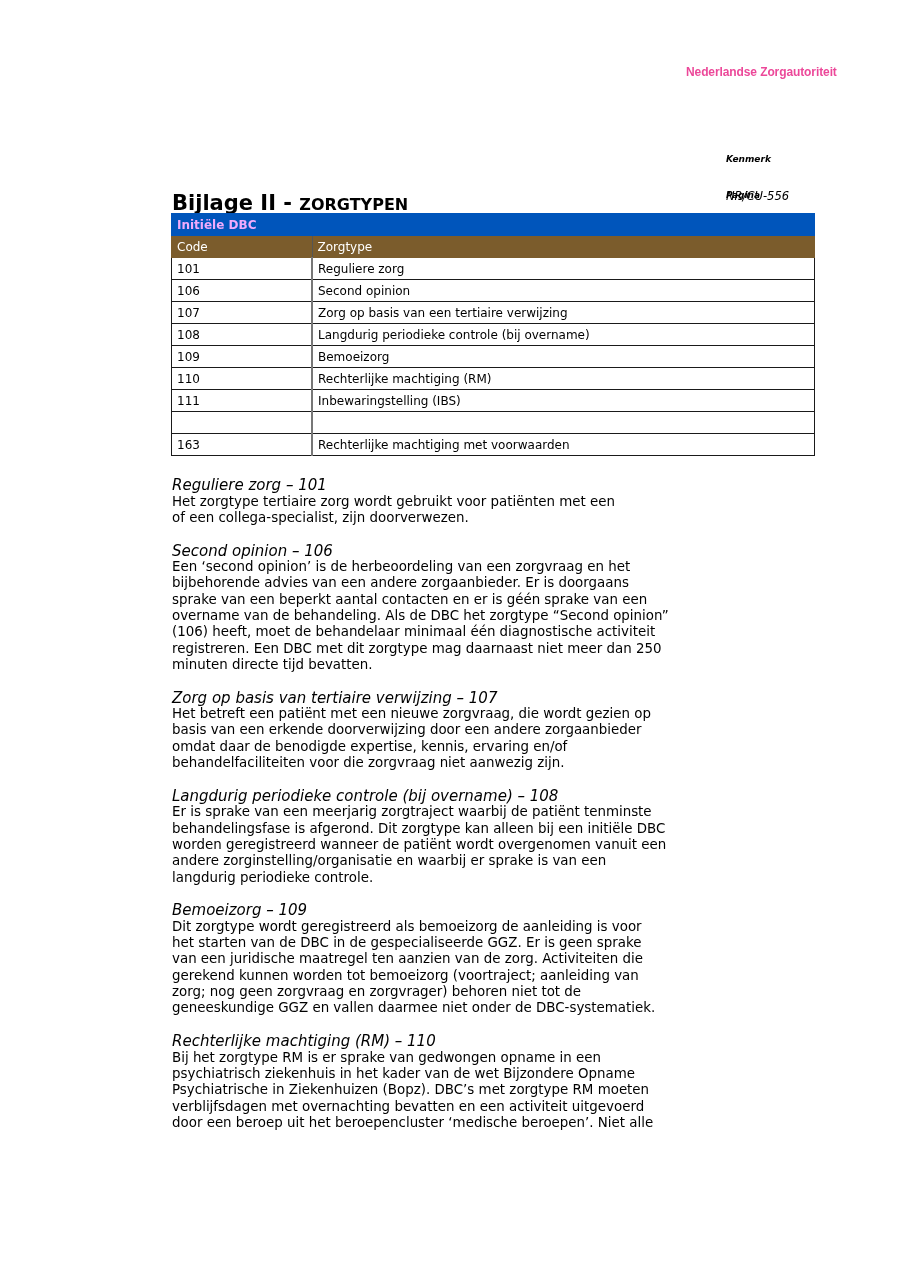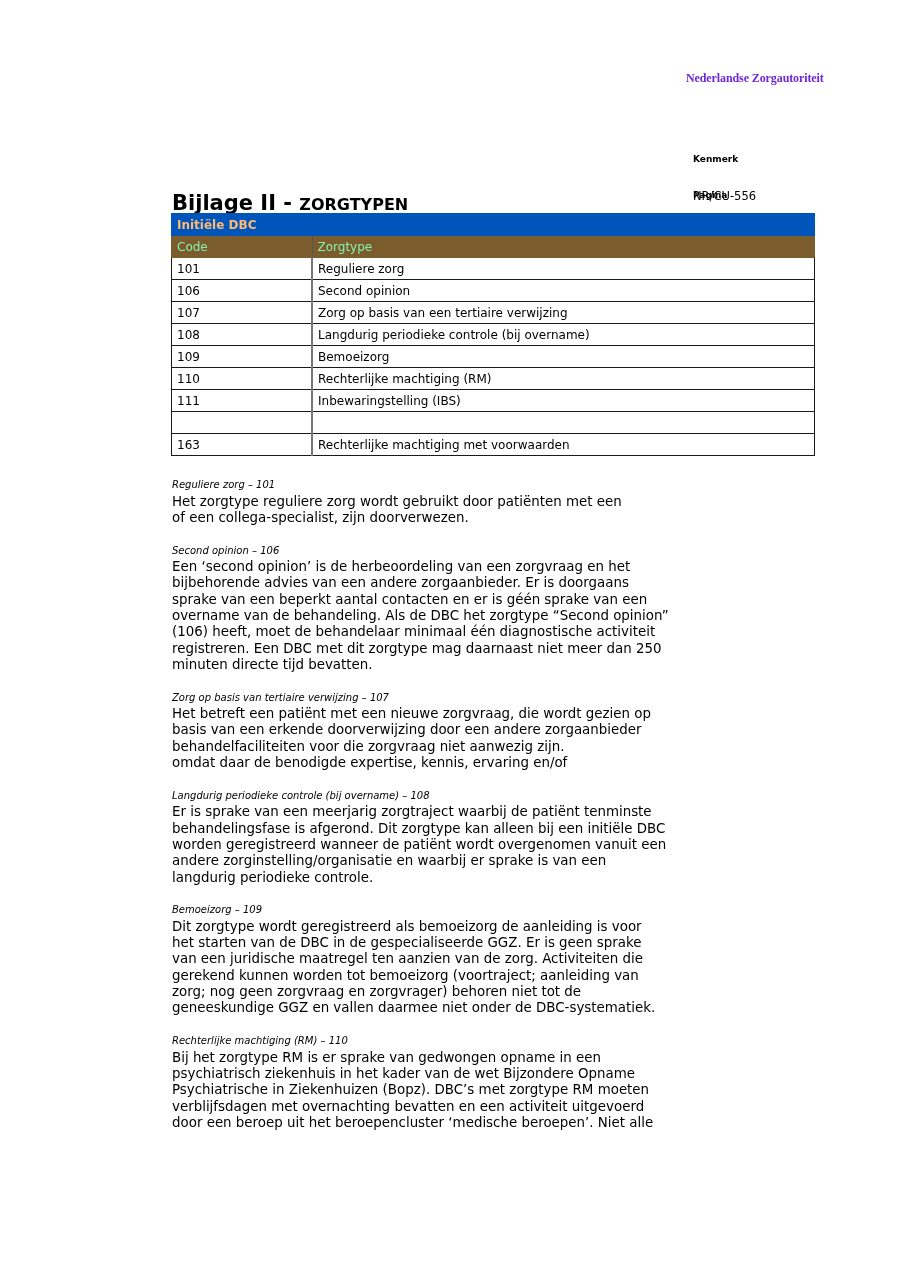--- a/index.html
+++ b/index.html
@@ -1,47 +1,47 @@
 <!DOCTYPE html>
 <html><head>
   <meta charset="utf-8">
   <style>
     html, body { margin: 0; padding: 0; }
     body {
       width: 900px; height: 1273px; background: #ffffff; position: relative;
       font-family: "DejaVu Sans", sans-serif; color: #000; overflow: hidden;
     }
     .brand {
-      position: absolute; left: 686px; top: 71px; font-size: 12px; font-weight: bold;
-      color: #6d28d9; font-family: Liberation Serif, serif; letter-spacing: -0.1px;
+      position: absolute; left: 686px; top: 65px; font-size: 12px; font-weight: bold;
+      color: #ec4899; font-family: Liberation Sans, sans-serif; letter-spacing: -0.1px;
     }
     .title {
       position: absolute; left: 172px; top: 147px; font-weight: bold; font-size: 21px;
       font-family: "DejaVu Sans", sans-serif; white-space: nowrap; margin-top: 44px;
     }
     .title .sub { font-size: 16px; }
-    .meta { position: absolute; left: 693px; font-family: "DejaVu Sans", sans-serif; }
+    .meta { position: absolute; left: 726px; font-family: "DejaVu Sans", sans-serif; font-style: italic; }
     .meta .lbl { font-size: 9px; font-weight: bold; }
     .meta .val { font-size: 11.5px; margin-top: 25px; }
     .meta1 { top: 154px; }
     .meta2 { top: 190px; }
     table.zt {
       position: absolute; left: 171px; top: 213px; width: 644px; border-collapse: collapse;
       font-size: 12px; font-family: "DejaVu Sans", sans-serif; z-index: 2;
     }
     table.zt td { border: 1px solid #1a1a1a; padding: 0 5px; height: 21px; }
     table.zt tr.band td {
-      background: #0055bb; color: #fdba74; font-weight: bold; border-color: #0055bb; height: 21px;
+      background: #0055bb; color: #f0abfc; font-weight: bold; border-color: #0055bb; height: 21px;
     }
-    table.zt tr.head td { background: #7b5c2c; color: #86efac; height: 21px; border-color: #7b5c2c; }
+    table.zt tr.head td { background: #7b5c2c; color: #ffffff; height: 21px; border-color: #7b5c2c; }
     table.zt tr.head td.c1 { border-right: 1px solid #555; }
     table.zt td.c1 { width: 129px; border-right: 2px solid #777; }
     .sections { position: absolute; left: 172px; top: 477px; width: 530px; }
     .section { margin-bottom: 16.5px; }
-    .section .h { font-style: italic; font-size: 10px; line-height: 16.5px; font-family: "DejaVu Sans", sans-serif; }
+    .section .h { font-style: italic; font-size: 15px; line-height: 16.5px; font-family: "DejaVu Sans", sans-serif; }
     .section .p { font-size: 13.4px; line-height: 16.3px; font-family: "DejaVu Sans", sans-serif; }
   </style>
 </head>
 <body>
 
 <div class="brand">Nederlandse Zorgautoriteit</div>
 
 <div class="title"><span>Bijlage II - </span><span class="sub">ZORGTYPEN</span></div>
 
 <div class="meta meta1">
@@ -98,43 +98,43 @@
         <td class="c1">163</td>
         <td>Rechterlijke machtiging met voorwaarden</td>
       </tr>
 </tbody>
   </table>
 
 <div class="sections">
   <div class="section">
     <div class="h">Reguliere zorg – 101</div>
     <div class="p">
-      <div>Het zorgtype reguliere zorg wordt gebruikt door patiënten met een</div>
+      <div>Het zorgtype tertiaire zorg wordt gebruikt voor patiënten met een</div>
       <div>of een collega-specialist, zijn doorverwezen.</div>
     </div>
   </div>
   <div class="section">
     <div class="h">Second opinion – 106</div>
     <div class="p">
       <div>Een ‘second opinion’ is de herbeoordeling van een zorgvraag en het</div>
       <div>bijbehorende advies van een andere zorgaanbieder. Er is doorgaans</div>
       <div>sprake van een beperkt aantal contacten en er is géén sprake van een</div>
       <div>overname van de behandeling. Als de DBC het zorgtype “Second opinion”</div>
       <div>(106) heeft, moet de behandelaar minimaal één diagnostische activiteit</div>
       <div>registreren. Een DBC met dit zorgtype mag daarnaast niet meer dan 250</div>
       <div>minuten directe tijd bevatten.</div>
     </div>
   </div>
   <div class="section">
     <div class="h">Zorg op basis van tertiaire verwijzing – 107</div>
     <div class="p">
       <div>Het betreft een patiënt met een nieuwe zorgvraag, die wordt gezien op</div>
       <div>basis van een erkende doorverwijzing door een andere zorgaanbieder</div>
+      <div>omdat daar de benodigde expertise, kennis, ervaring en/of</div>
       <div>behandelfaciliteiten voor die zorgvraag niet aanwezig zijn.</div>
-      <div>omdat daar de benodigde expertise, kennis, ervaring en/of</div>
     </div>
   </div>
   <div class="section">
     <div class="h">Langdurig periodieke controle (bij overname) – 108</div>
     <div class="p">
       <div>Er is sprake van een meerjarig zorgtraject waarbij de patiënt tenminste</div>
       <div>behandelingsfase is afgerond. Dit zorgtype kan alleen bij een initiële DBC</div>
       <div>worden geregistreerd wanneer de patiënt wordt overgenomen vanuit een</div>
       <div>andere zorginstelling/organisatie en waarbij er sprake is van een</div>
       <div>langdurig periodieke controle.</div>

